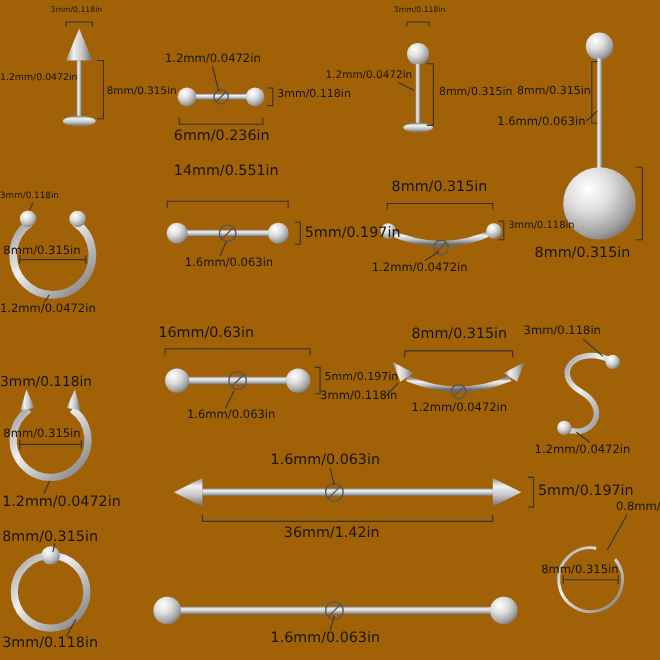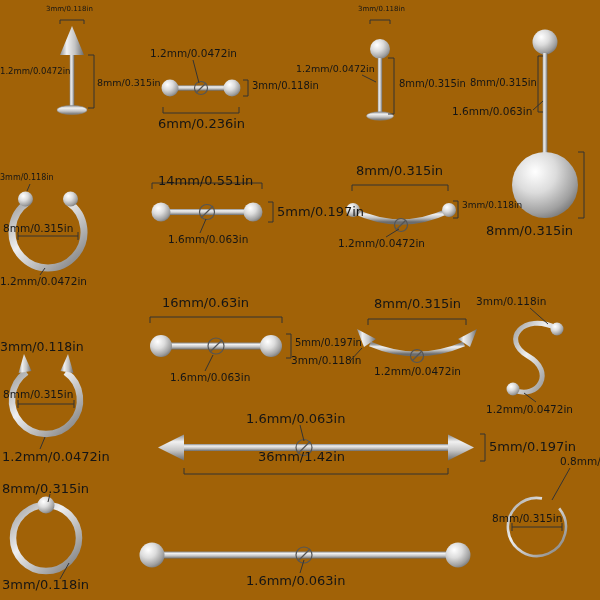--- a/index.html
+++ b/index.html
@@ -206,39 +206,39 @@
 <div class="lbl" style="left:158px;top:117px">6mm/0.236in</div>
 <div class="lbl s7" style="left:358px;top:6px">3mm/0.118in</div>
 <div class="lbl s95" style="left:296px;top:64px">1.2mm/0.0472in</div>
 <div class="lbl s10" style="left:399px;top:79px">8mm/0.315in</div>
 <div class="lbl s10" style="left:470px;top:78px">8mm/0.315in</div>
 <div class="lbl s105" style="left:452px;top:106px">1.6mm/0.063in</div>
 <div class="lbl" style="left:486px;top:224px">8mm/0.315in</div>
 <div class="lbl s8" style="left:0px;top:174px">3mm/0.118in</div>
 <div class="lbl s105" style="left:3px;top:223px">8mm/0.315in</div>
 <div class="lbl s105" style="left:0px;top:276px">1.2mm/0.0472in</div>
-<div class="lbl" style="left:158px;top:174px">14mm/0.551in</div>
+<div class="lbl" style="left:158px;top:149px">14mm/0.551in</div>
 <div class="lbl" style="left:277px;top:205px">5mm/0.197in</div>
 <div class="lbl s105" style="left:168px;top:234px">1.6mm/0.063in</div>
 <div class="lbl" style="left:356px;top:164px">8mm/0.315in</div>
 <div class="lbl s9" style="left:462px;top:201px">3mm/0.118in</div>
 <div class="lbl s105" style="left:338px;top:238px">1.2mm/0.0472in</div>
-<div class="lbl" style="left:162px;top:296px">16mm/0.63in</div>
+<div class="lbl" style="left:144px;top:296px">16mm/0.63in</div>
 <div class="lbl s10" style="left:295px;top:338px">5mm/0.197in</div>
 <div class="lbl s105" style="left:170px;top:372px">1.6mm/0.063in</div>
 <div class="lbl" style="left:374px;top:297px">8mm/0.315in</div>
 <div class="lbl s105" style="left:291px;top:355px">3mm/0.118in</div>
 <div class="lbl s105" style="left:374px;top:366px">1.2mm/0.0472in</div>
 <div class="lbl s105" style="left:476px;top:296px">3mm/0.118in</div>
 <div class="lbl s105" style="left:486px;top:404px">1.2mm/0.0472in</div>
 <div class="lbl s125" style="left:0px;top:340px">3mm/0.118in</div>
 <div class="lbl s105" style="left:3px;top:389px">8mm/0.315in</div>
 <div class="lbl" style="left:2px;top:450px">1.2mm/0.0472in</div>
 <div class="lbl" style="left:246px;top:412px">1.6mm/0.063in</div>
 <div class="lbl" style="left:489px;top:440px">5mm/0.197in</div>
-<div class="lbl" style="left:258px;top:450px">36mm/1.42in</div>
+<div class="lbl" style="left:258px;top:478px">36mm/1.42in</div>
 <div class="lbl" style="left:2px;top:482px">8mm/0.315in</div>
 <div class="lbl" style="left:2px;top:578px">3mm/0.118in</div>
 <div class="lbl" style="left:246px;top:574px">1.6mm/0.063in</div>
 <div class="lbl s105" style="left:560px;top:456px">0.8mm/0.0315in</div>
 <div class="lbl s105" style="left:492px;top:513px">8mm/0.315in</div>
 
 </div>
 
 </body></html>

